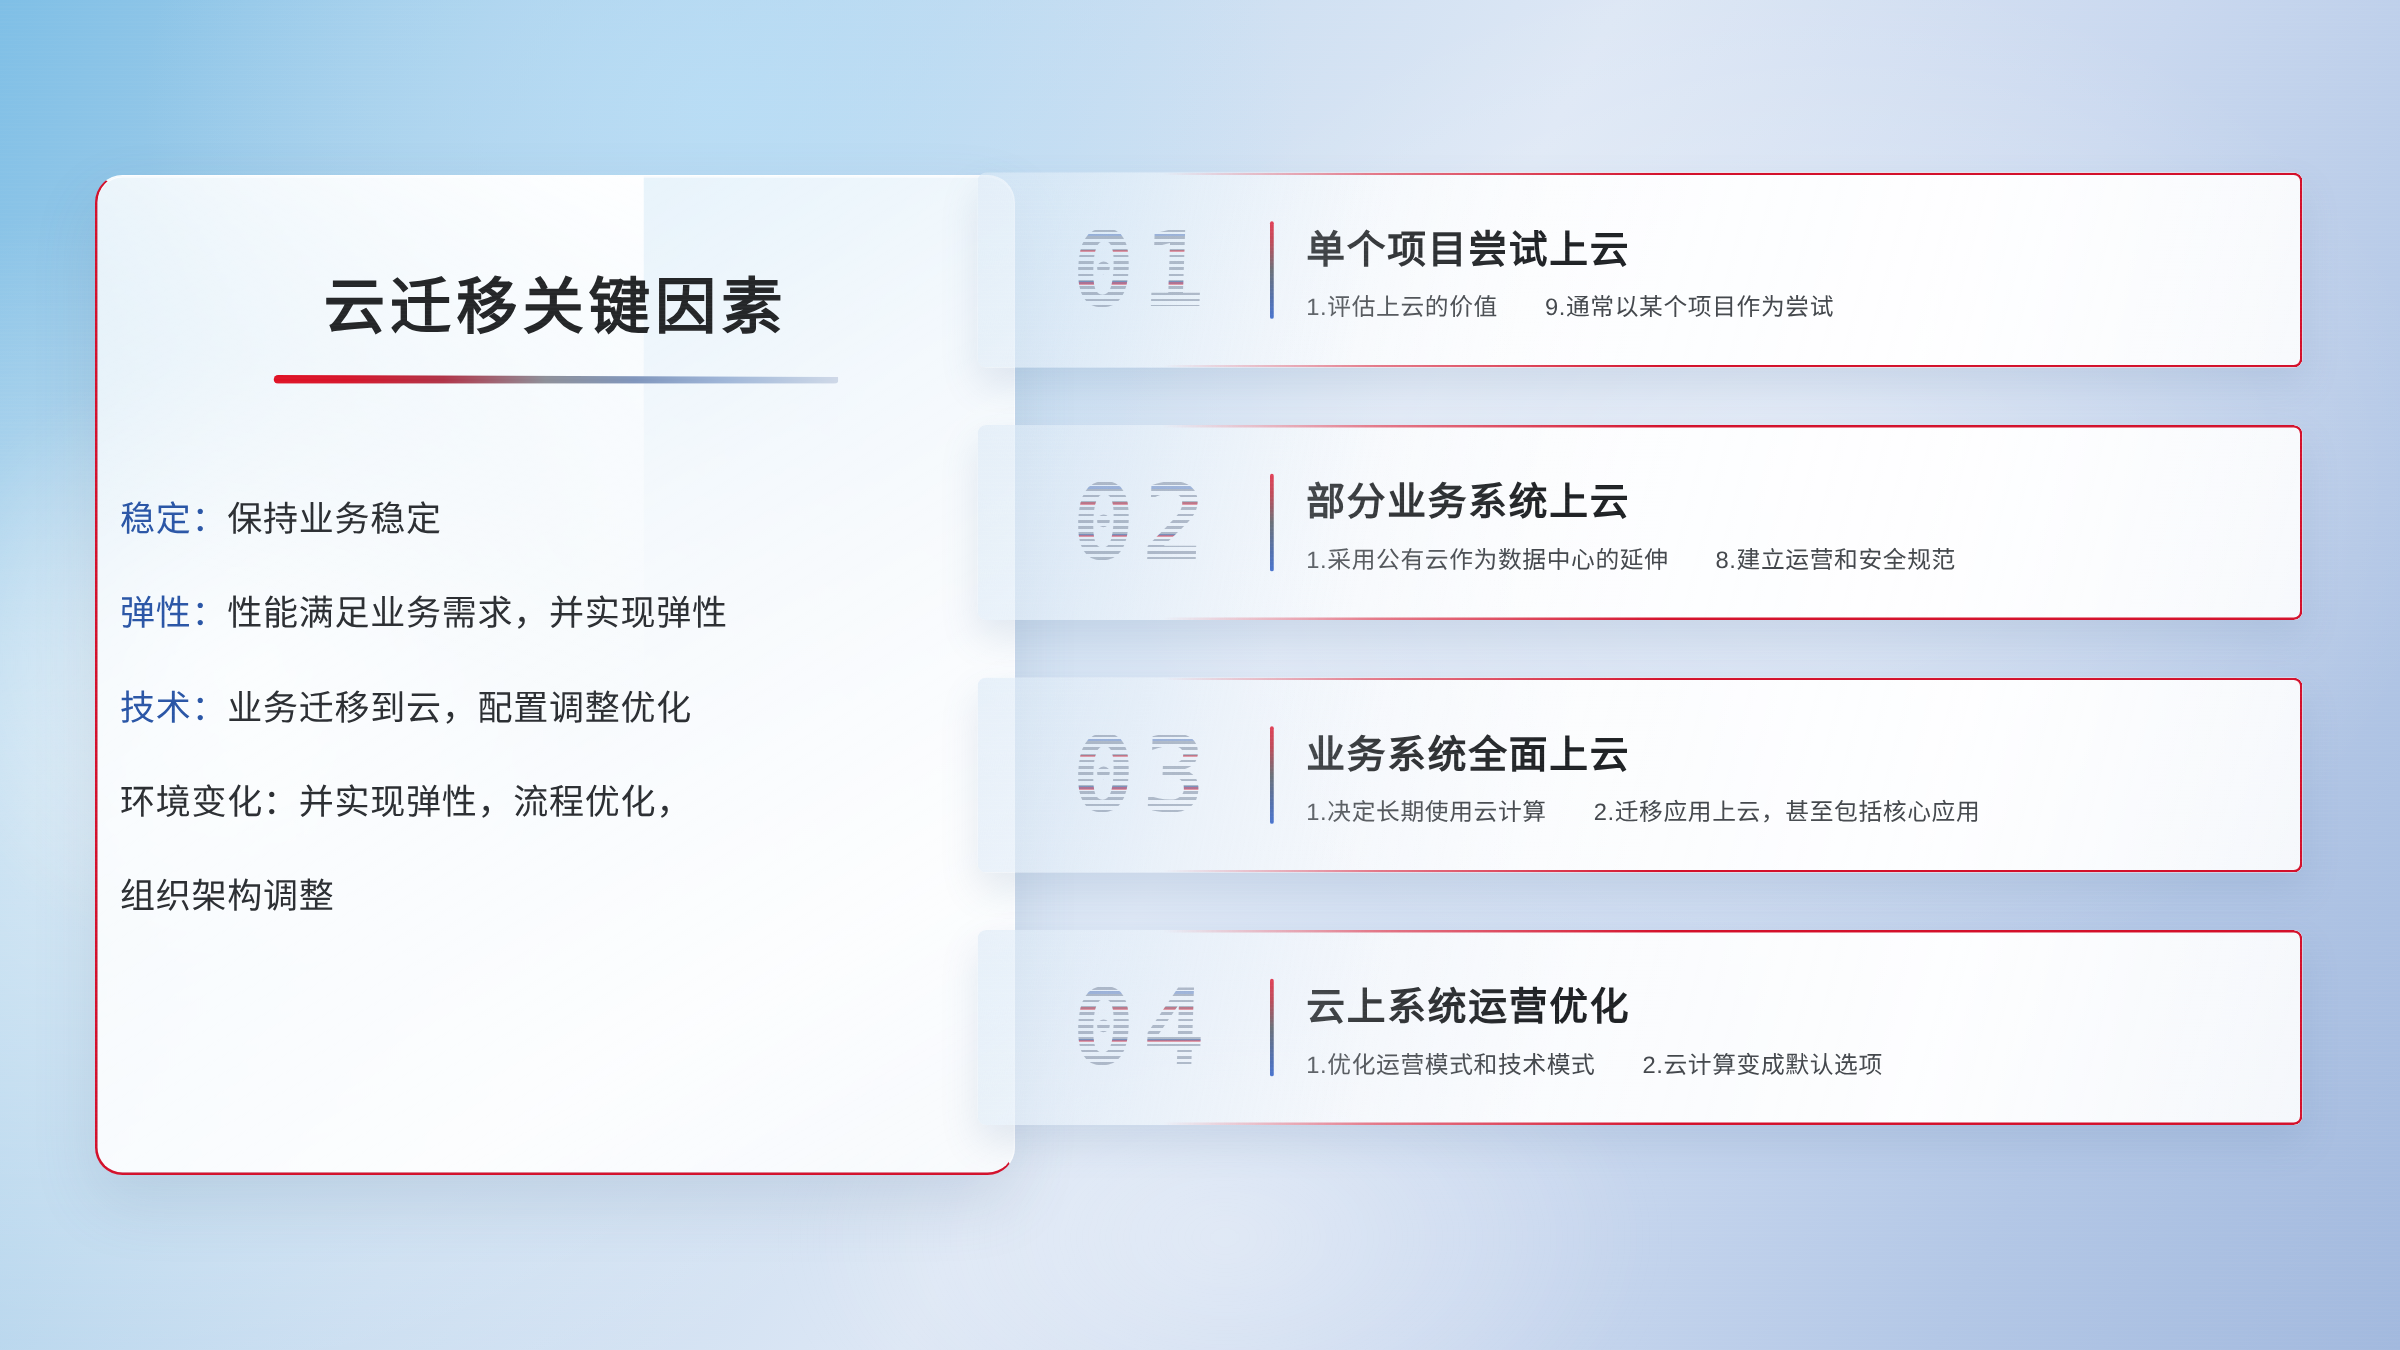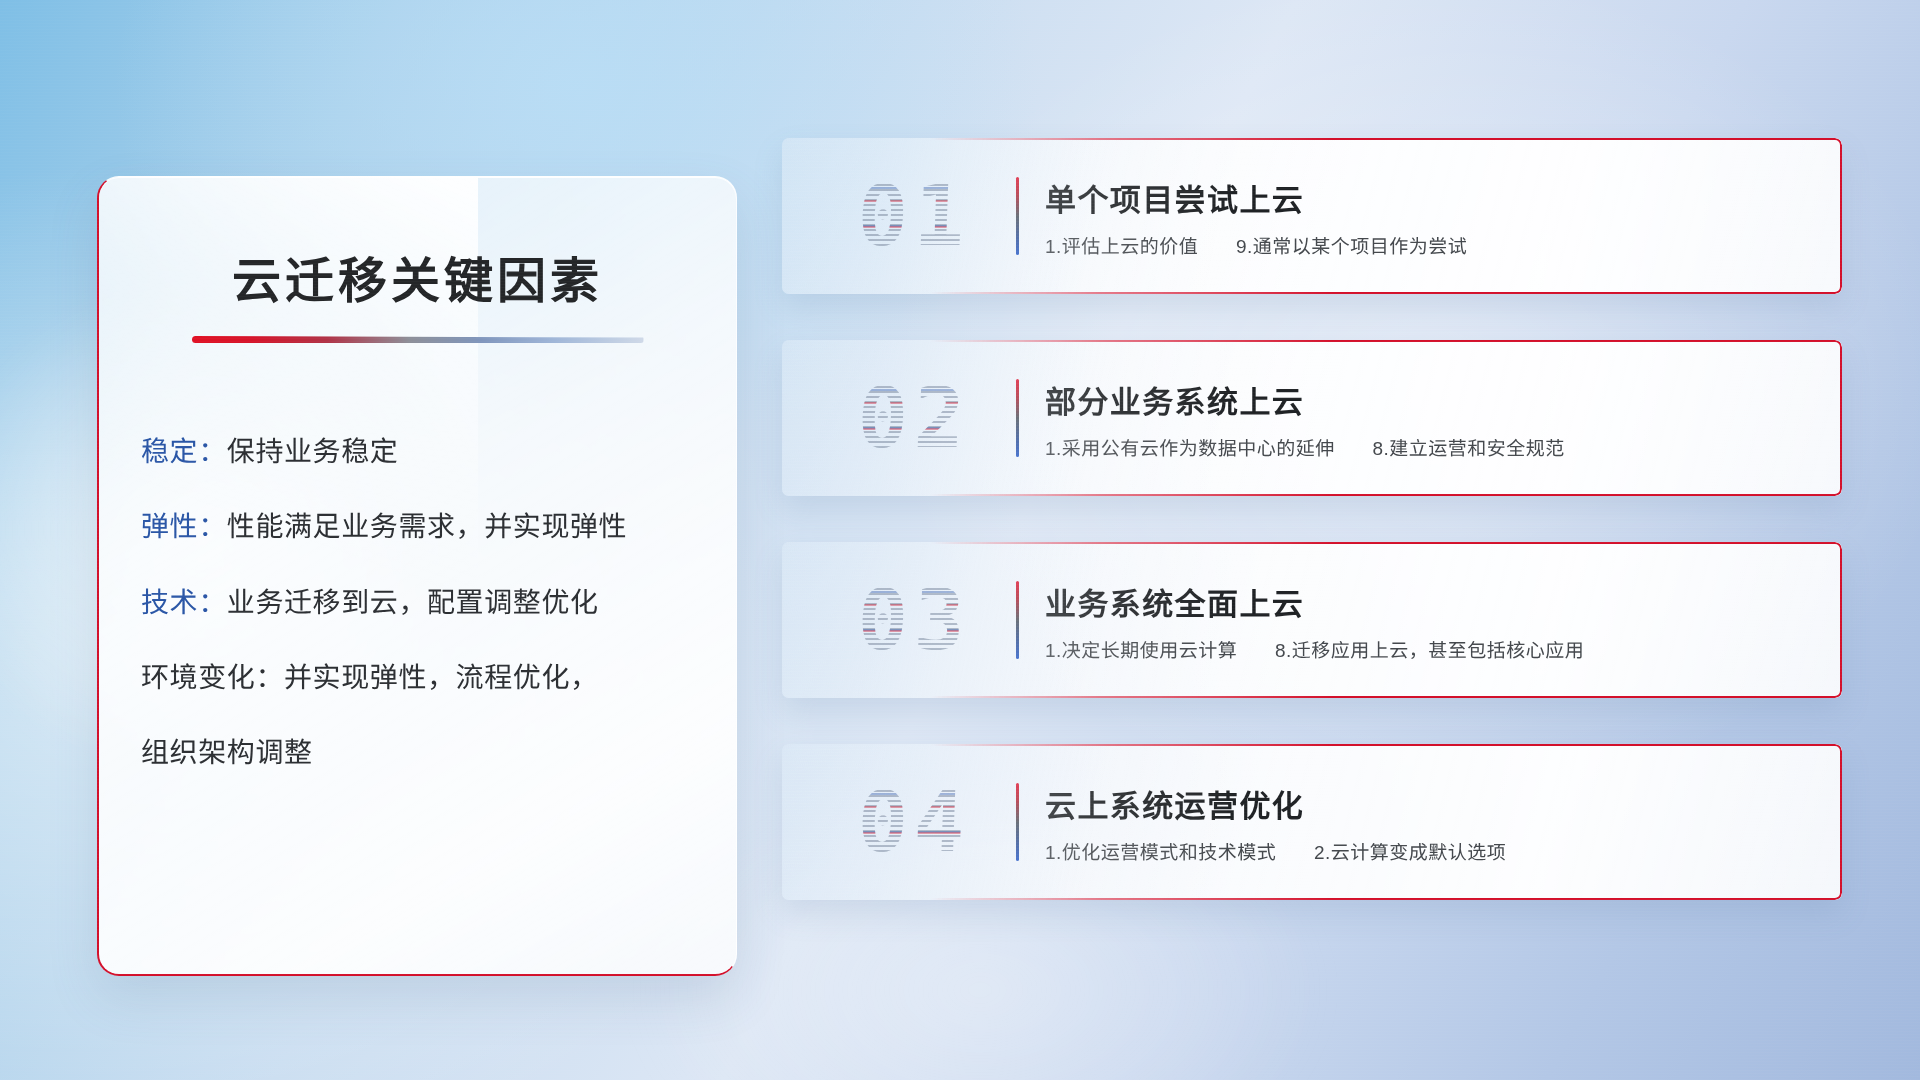--- a/index.html
+++ b/index.html
@@ -33,31 +33,30 @@
     filter:blur(10px); pointer-events:none;
   }
   .glow-b{
     position:absolute; left:480px; bottom:-220px; width:1000px; height:620px;
     background:radial-gradient(closest-side, rgba(255,255,255,.30), rgba(255,255,255,0) 70%);
     filter:blur(14px); pointer-events:none;
   }
 
   
   .left-panel{
-    position:absolute; left:97px; top:140px;
-    width:640px; height:800px;
+    position:absolute; left:76px; top:140px;
+    width:736px; height:800px;
     border-radius:22px;
     background:linear-gradient(150deg, rgba(255,255,255,.56) 0%, rgba(255,255,255,.80) 42%, rgba(255,255,255,.92) 78%, rgba(255,255,255,.78) 100%);
     border:1px solid rgba(255,255,255,.85);
     border-left:2px solid #d3102b;
     border-bottom:2px solid #d3102b;
     box-shadow:0 22px 50px rgba(80,110,150,.16), inset 0 1px 0 rgba(255,255,255,.9);
     backdrop-filter:blur(2px);
     overflow:hidden;
-    margin-top:36px;
   }
   .left-panel::before{   
     content:""; position:absolute; left:-3px; top:-3px; width:60%; height:70%;
     background:linear-gradient(200deg, rgba(255,255,255,.95) 0%, rgba(255,255,255,0) 62%);
     pointer-events:none;
   }
 
   .panel-title{
     margin:64px 0 0 0;
     text-align:center;
@@ -69,21 +68,21 @@
     position:relative; z-index:2;
     margin:24px auto 0 auto;
     width:452px; height:7px; border-radius:4px;
     background:linear-gradient(90deg,#e01124 0%, #d6142a 13%, #b03347 30%, #8d8f98 48%, #7f95bc 64%, #9fb6d8 80%, #cfd9e8 100%);
     clip-path:polygon(0 0, 100% 22%, 100% 100%, 0 100%);
   }
 
   .factor-list{
     position:relative; z-index:2;
     margin:86px 0 0 0;
-    padding:0 38px 0 42px;
+    padding:0 38px 0 18px;
     list-style:none;
   }
   .factor-list li{
     font-size:28px; line-height:1.62;
     color:#2c2f33;
     margin-bottom:30px;
     letter-spacing:.6px;
     white-space:nowrap;
   }
   .factor-list li:last-child{ margin-bottom:0; }
@@ -240,21 +239,21 @@
     <article class="card">
       <div class="card-sheen"></div>
       <div class="card-frame"></div>
       <div class="card-num" data-ghost="03">03</div>
       <div class="card-divider"></div>
       <div class="card-text">
         <div class="card-title">业务系统全面上云</div>
         <div class="card-desc">
           <span>1.决定长期使用云计算</span>
           <span class="gap"></span>
-          <span>8.迁移应用上云，甚至包括核心应用</span>
+          <span>2.迁移应用上云，甚至包括核心应用</span>
         </div>
       </div>
     </article>
 
     <article class="card">
       <div class="card-sheen"></div>
       <div class="card-frame"></div>
       <div class="card-num" data-ghost="04">04</div>
       <div class="card-divider"></div>
       <div class="card-text">

